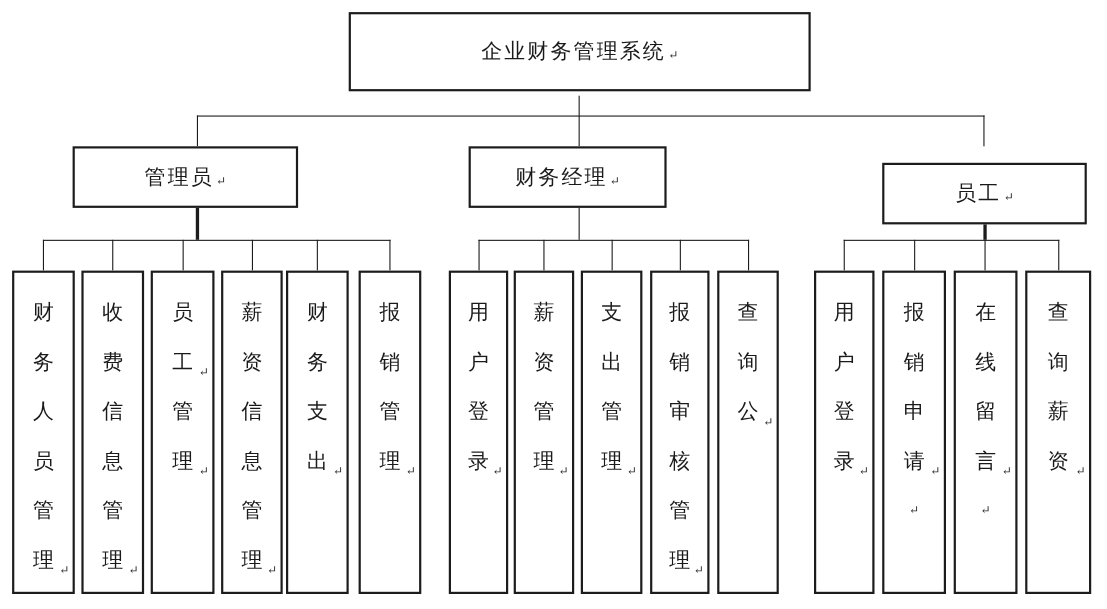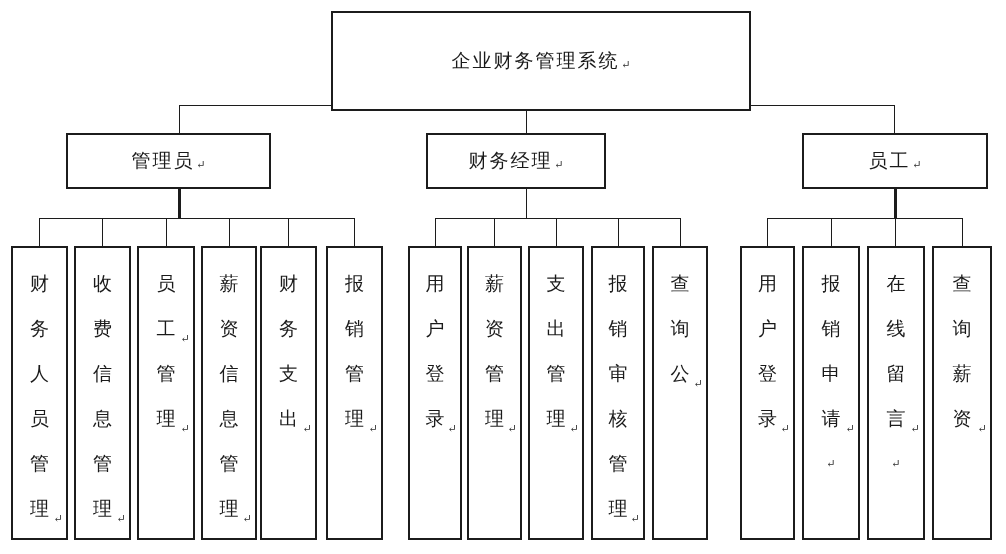--- a/index.html
+++ b/index.html
@@ -54,34 +54,34 @@
   <div class="line" style="left:435px;top:218px;width:1px;height:28px"></div>
   <div class="line" style="left:494px;top:218px;width:1px;height:28px"></div>
   <div class="line" style="left:556px;top:218px;width:1px;height:28px"></div>
   <div class="line" style="left:618px;top:218px;width:1px;height:28px"></div>
   <div class="line" style="left:680px;top:218px;width:1px;height:28px"></div>
   <div class="line" style="left:767px;top:218px;width:1px;height:28px"></div>
   <div class="line" style="left:831px;top:218px;width:1px;height:28px"></div>
   <div class="line" style="left:895px;top:218px;width:1px;height:28px"></div>
   <div class="line" style="left:962px;top:218px;width:1px;height:28px"></div>
 
-  <div class="node h-node" style="left:331px;top:11px;width:420px;height:100px">
+  <div class="node h-node" style="left:317px;top:11px;width:420px;height:72px">
     <span>企业财务管理系统</span>
       <span class="ret">↵</span>
   </div>
 
   <div class="node h-node" style="left:66px;top:133px;width:205px;height:56px">
     <span>管理员</span>
       <span class="ret">↵</span>
   </div>
   <div class="node h-node" style="left:426px;top:133px;width:180px;height:56px">
     <span>财务经理</span>
       <span class="ret">↵</span>
   </div>
-  <div class="node h-node" style="left:802px;top:133px;width:186px;height:56px">
+  <div class="node h-node" style="left:802px;top:148px;width:186px;height:56px">
     <span>员工</span>
       <span class="ret">↵</span>
   </div>
 
   <div class="node leaf" style="left:11px;top:246px;width:57px;height:294px">
       <div class="char-line">
         <span>财</span>
       </div>
       <div class="char-line">
         <span>务</span>

